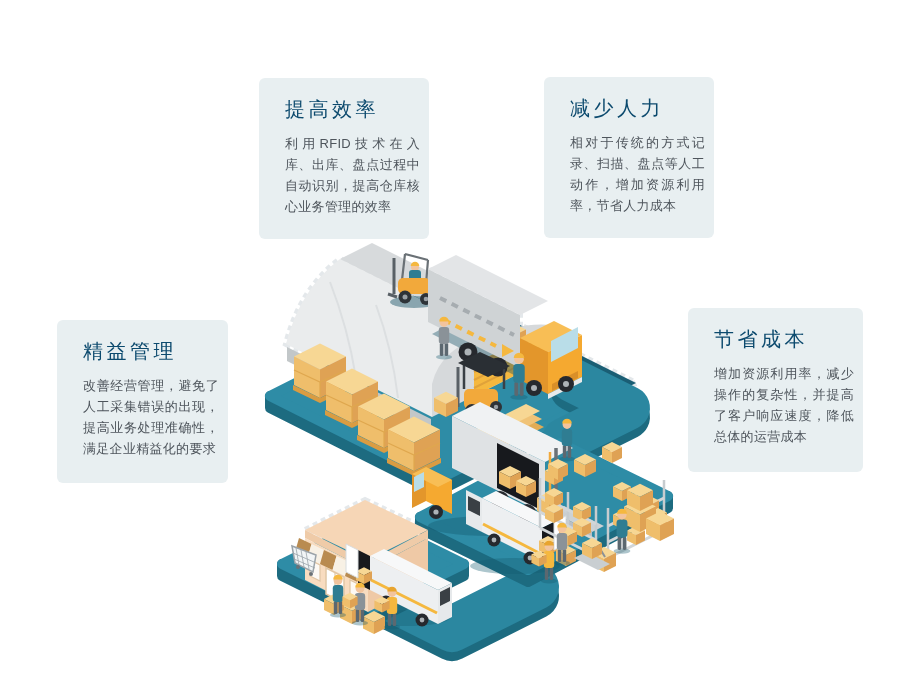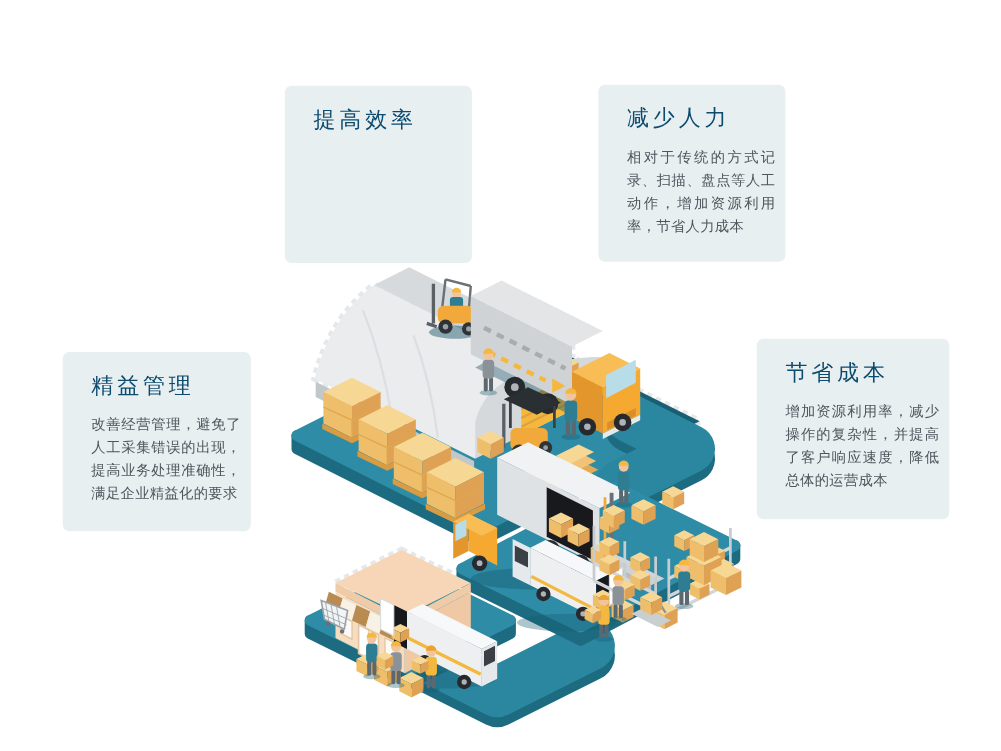--- a/index.html
+++ b/index.html
@@ -322,20 +322,21 @@
     <use href="#cube" transform="translate(350,601) scale(0.38)"></use>
   </g>
   <g>
     <use href="#wyell" transform="translate(392,626)"></use>
     <use href="#cube" transform="translate(382,605) scale(0.38)"></use>
   </g>
 </svg>
 
 <div class="card" id="card-efficiency">
   <h3 class="card-title">提高效率</h3>
+  <p class="card-body">利用RFID技术在入库、出库、盘点过程中自动识别，提高仓库核心业务管理的效率</p>
 </div>
 <div class="card" id="card-manpower">
   <h3 class="card-title">减少人力</h3>
   <p class="card-body">相对于传统的方式记录、扫描、盘点等人工动作，增加资源利用率，节省人力成本</p>
 </div>
 <div class="card" id="card-lean">
   <h3 class="card-title">精益管理</h3>
   <p class="card-body">改善经营管理，避免了人工采集错误的出现，提高业务处理准确性，满足企业精益化的要求</p>
 </div>
 <div class="card" id="card-cost">

